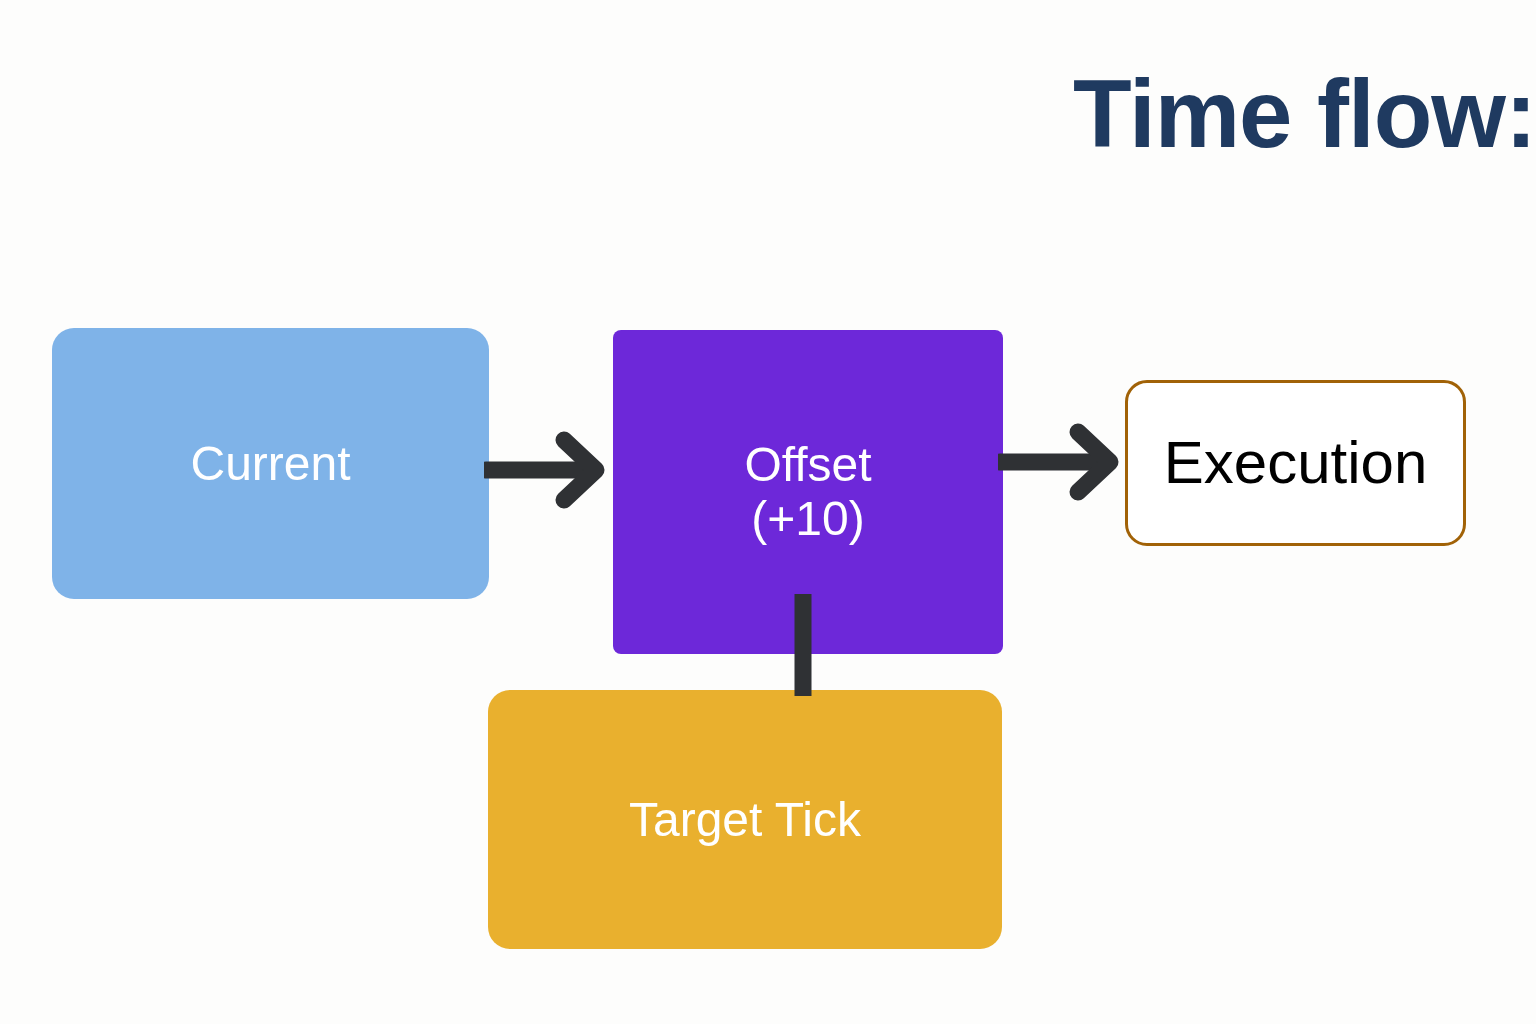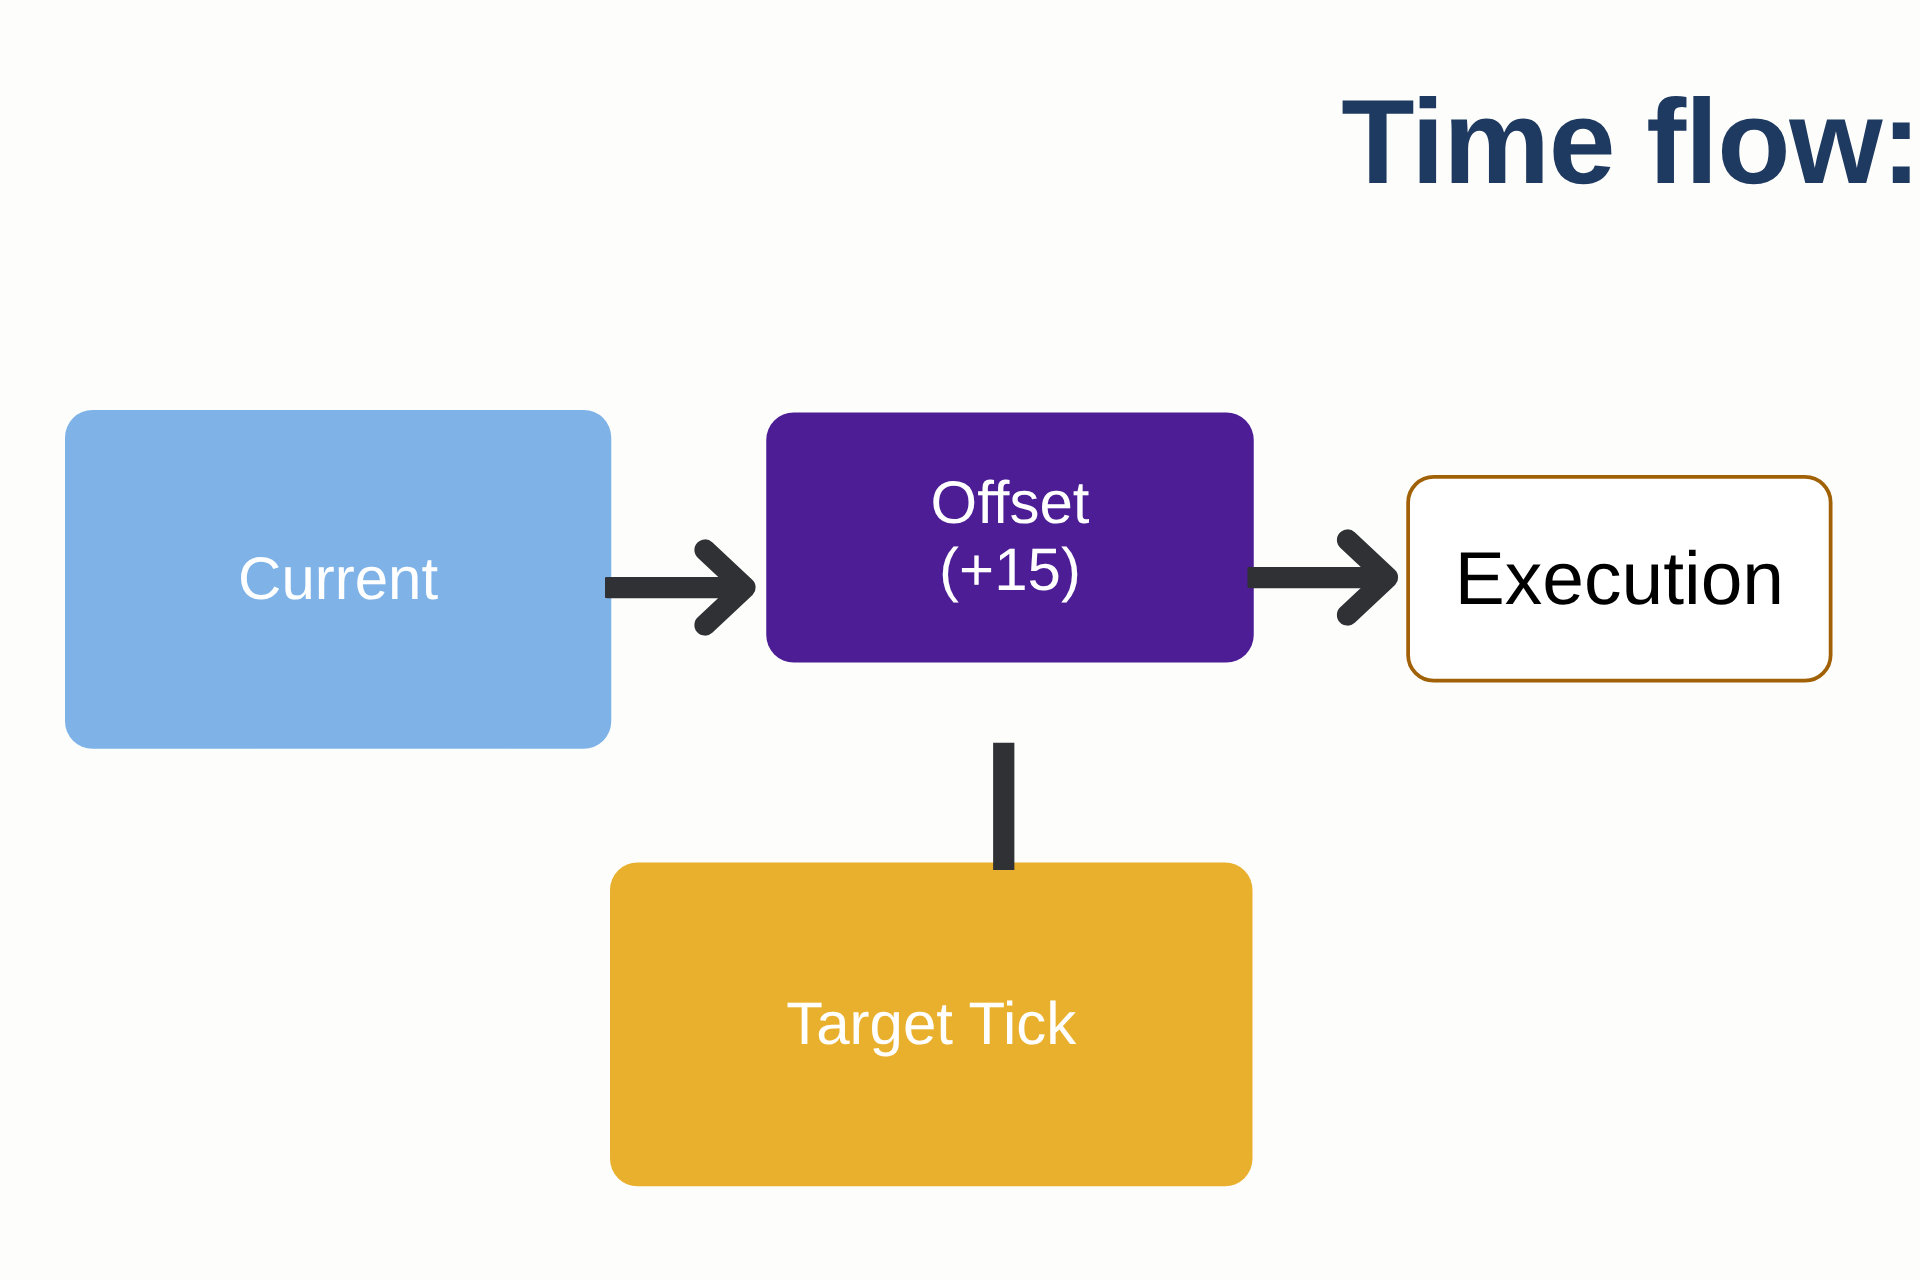--- a/index.html
+++ b/index.html
@@ -55,23 +55,23 @@
     top: 328px;
     width: 437px;
     height: 271px;
     background: #7fb3e8;
     border-radius: 22px;
   }
   #node-offset {
     left: 613px;
     top: 330px;
     width: 390px;
-    height: 200px;
-    background: #4c1d95;
-    border-radius: 22px;
+    height: 324px;
+    background: #6d28d9;
+    border-radius: 8px;
   }
   #node-target-tick {
     left: 488px;
     top: 690px;
     width: 514px;
     height: 259px;
     background: #e9b02e;
     border-radius: 22px;
     align-items: center;
   }
@@ -115,21 +115,21 @@
 <div id="canvas">
 
   <div id="diagram-title">Time flow:</div>
 
   <div class="node node-filled" id="node-current-tick">
     <span class="line">Current</span>
   </div>
 
   <div class="node node-filled" id="node-offset">
     <span class="line">Offset</span>
-    <span class="line">(+15)</span>
+    <span class="line">(+10)</span>
   </div>
 
   <div class="node" id="node-execution">
     <span class="line">Execution</span>
   </div>
 
   <div class="node node-filled" id="node-target-tick">
     <span class="line">Target Tick</span>
   </div>
 

